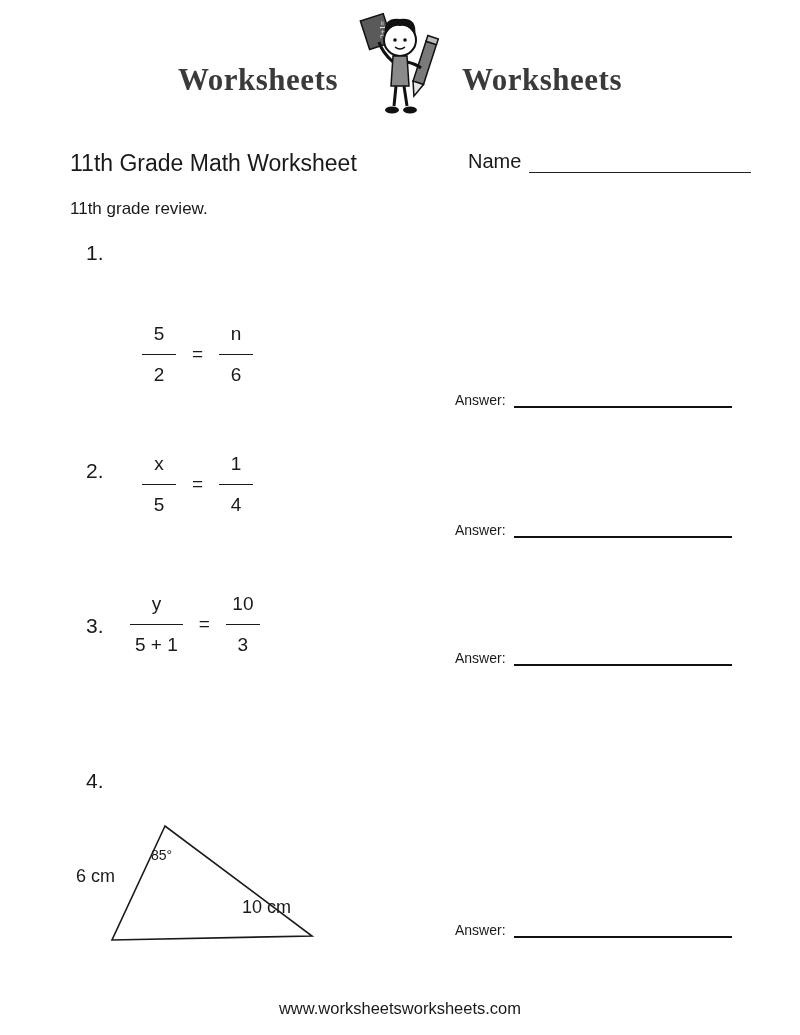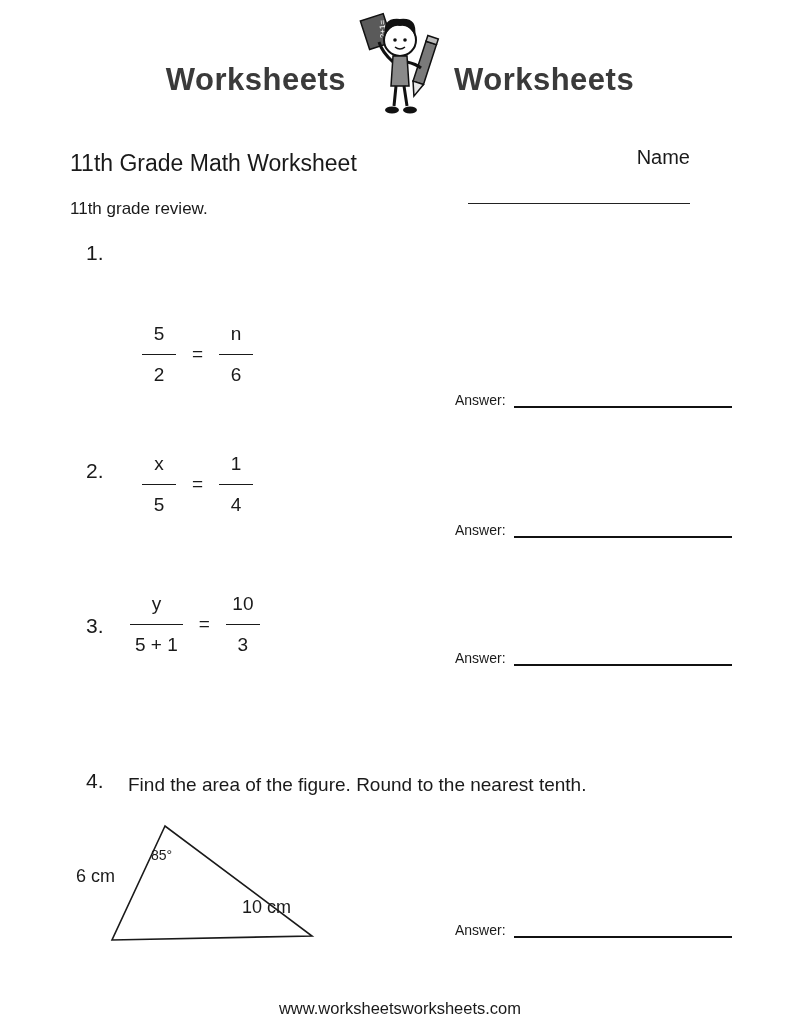--- a/index.html
+++ b/index.html
@@ -1,26 +1,26 @@
 <!DOCTYPE html>
 <html><head>
 <meta charset="utf-8">
 <style>
   html,body{margin:0;padding:0;background:#ffffff;}
   .page{
     position:relative;width:800px;height:1035px;background:#fff;
     font-family:"Liberation Sans",sans-serif;color:#1a1a1a;overflow:hidden;
   }
   
-  .logo{position:absolute;top:10px;left:0;right:0;display:flex;justify-content:center;align-items:flex-end;gap:8px;}
+  .logo{position:absolute;top:10px;left:0;right:0;display:flex;justify-content:center;align-items:flex-end;gap:16px;font-family:Liberation Serif, serif;}
   .logo-text{font-size:31px;font-weight:bold;color:#3a3a3a;padding-bottom:22px;letter-spacing:.5px;}
   .logo-kid{width:92px;height:110px;}
   
   .title{position:absolute;left:70px;top:150px;font-size:23px;}
-  .name-row{position:absolute;left:468px;top:146px;display:flex;align-items:flex-end;gap:8px;flex-direction:column;}
+  .name-row{position:absolute;left:468px;top:146px;display:flex;align-items:flex-end;gap:8px;}
   .name-label{font-size:20px;}
   .name-line{width:222px;height:26px;border-bottom:1.6px solid #222;}
   .subtitle{position:absolute;left:70px;top:199px;font-size:17px;}
   
   .pnum{position:absolute;font-size:21px;}
   .instr{position:absolute;font-size:19px;line-height:1.45;}
   .fraction-eq{position:absolute;display:flex;align-items:center;gap:16px;font-size:19px;}
   .frac{display:flex;flex-direction:column;align-items:center;}
   .frac .num{padding:0 5px 9px 5px;}
   .frac .den{padding:9px 5px 0 5px;}
@@ -139,21 +139,20 @@
       <span class="bar"></span>
       <span class="den">3</span>
     </span>
   </div>
   <div class="answer" style="left:455px;top:650px;">
     <span class="lbl">Answer:</span>
     <span class="line"></span>
   </div>
 
   <div class="pnum" style="left:86px;top:769px;">4.</div>
-  <div class="instr" style="left:128px;top:771px;width:620px;">Find the area of the figure. Round to the nearest tenth.</div>
 
   <svg class="tri-svg" width="222" height="124" viewBox="0 0 222 124">
     <polygon points="65,4 12,118 212,114" fill="none" stroke="#1a1a1a" stroke-width="1.6"></polygon>
   </svg>
   <span class="fig-label lab-left">6 cm</span>
   <span class="fig-label lab-angle">85°</span>
   <span class="fig-label lab-right">10 cm</span>
 
   <div class="answer" style="left:455px;top:922px;">
     <span class="lbl">Answer:</span>

